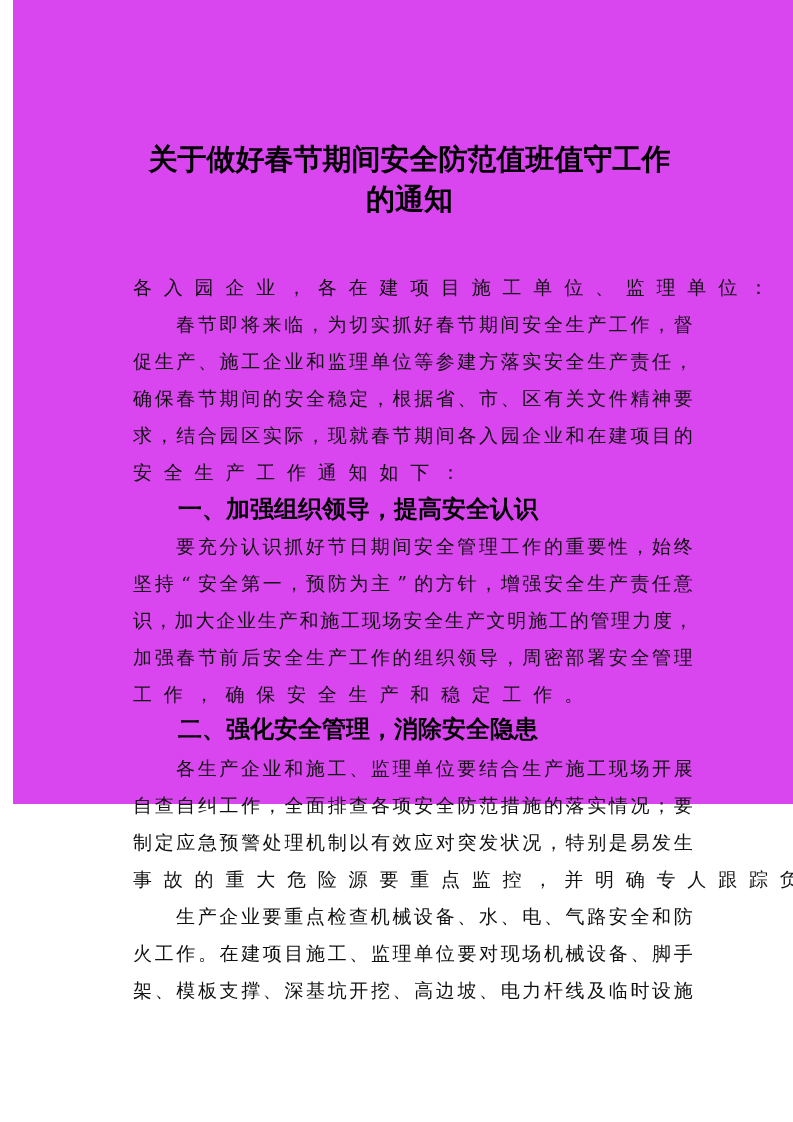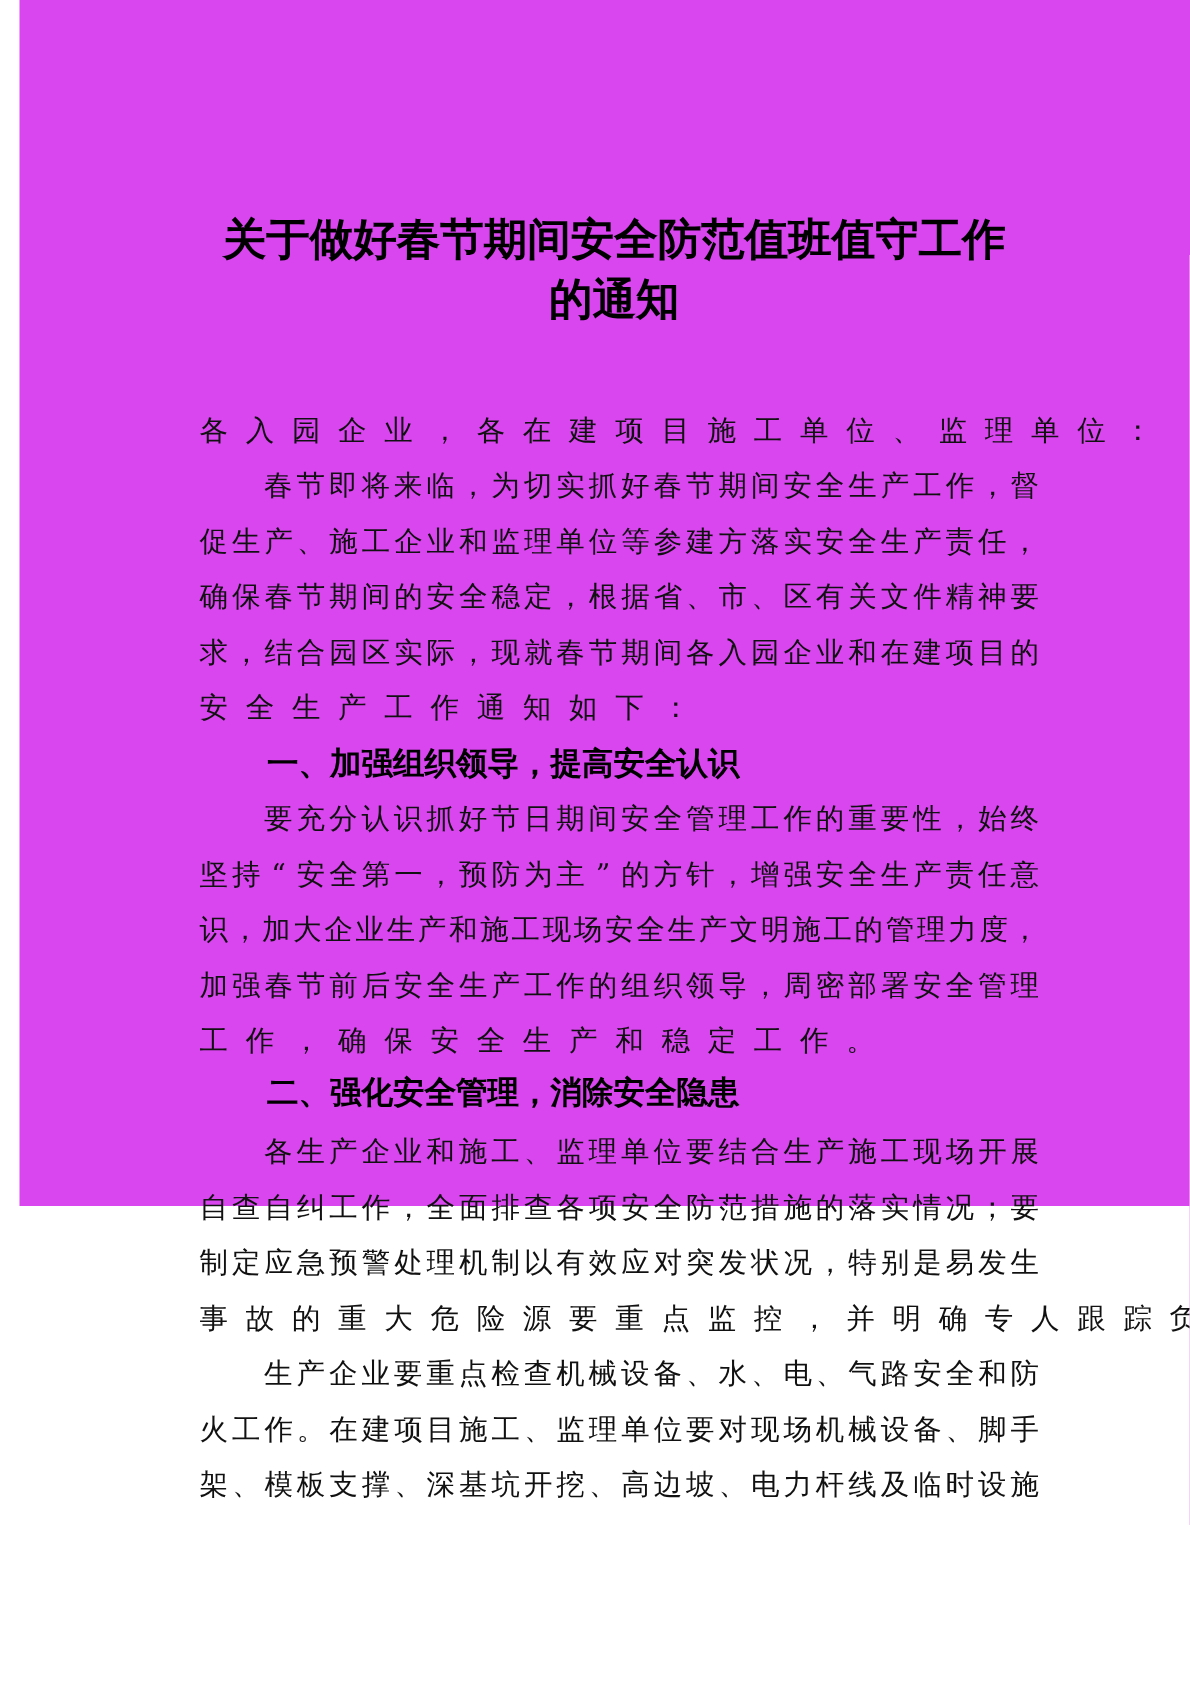--- a/index.html
+++ b/index.html
@@ -18,21 +18,21 @@
       font-family: "DejaVu Serif", "Liberation Serif", serif;
       font-size: 19px; color: #111; line-height: 36px; white-space: nowrap;
       display: flex; justify-content: space-between;
     }
     .line.last { justify-content: flex-start; }
     .line.last span.ch { margin-right: 11.8px; }
     .line span.ch { display: inline-block; width: 19px; text-align: center; }
     .heading {
       position: absolute; left: 165px;
       font-family: "DejaVu Sans", "Liberation Sans", sans-serif;
-      font-weight: bold; font-size: 21px; color: #000; line-height: 36px;
+      font-weight: bold; font-size: 24px; color: #000; line-height: 36px;
       white-space: nowrap;
     }
   </style>
 </head>
 <body>
 
 <div class="page">
   <div class="title t1">关于做好春节期间安全防范值班值守工作</div>
   <div class="title t2">的通知</div>
 

